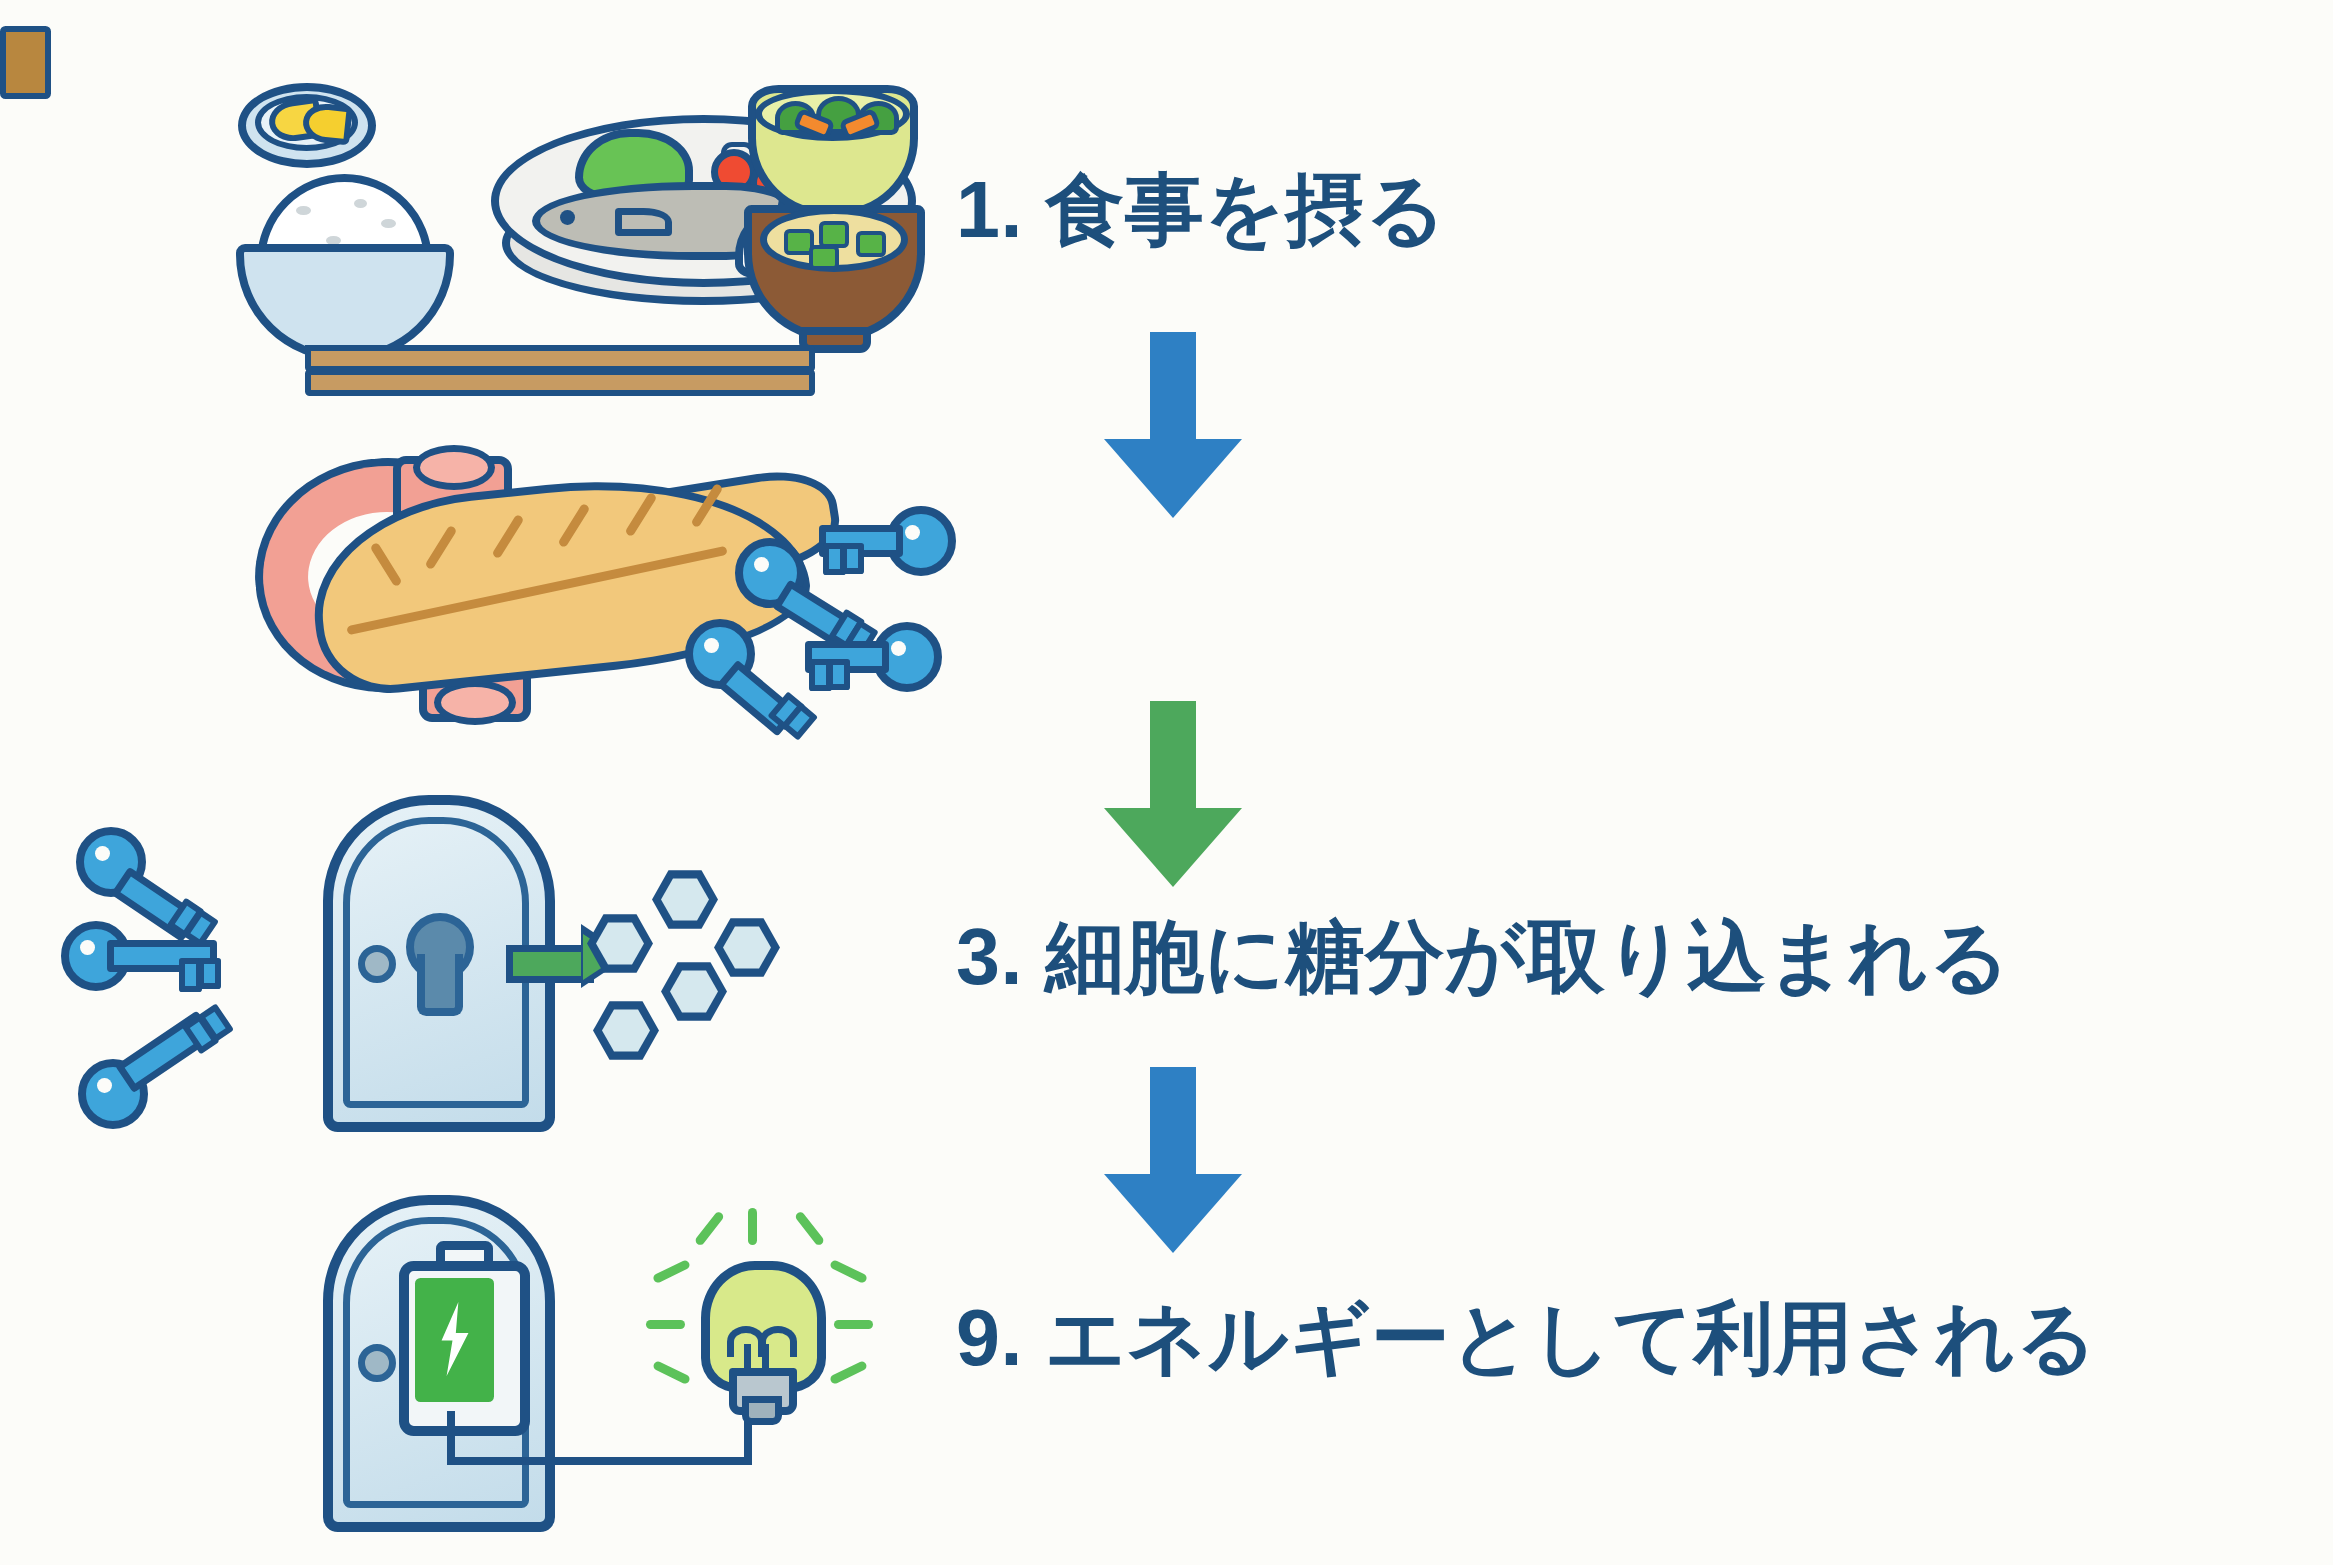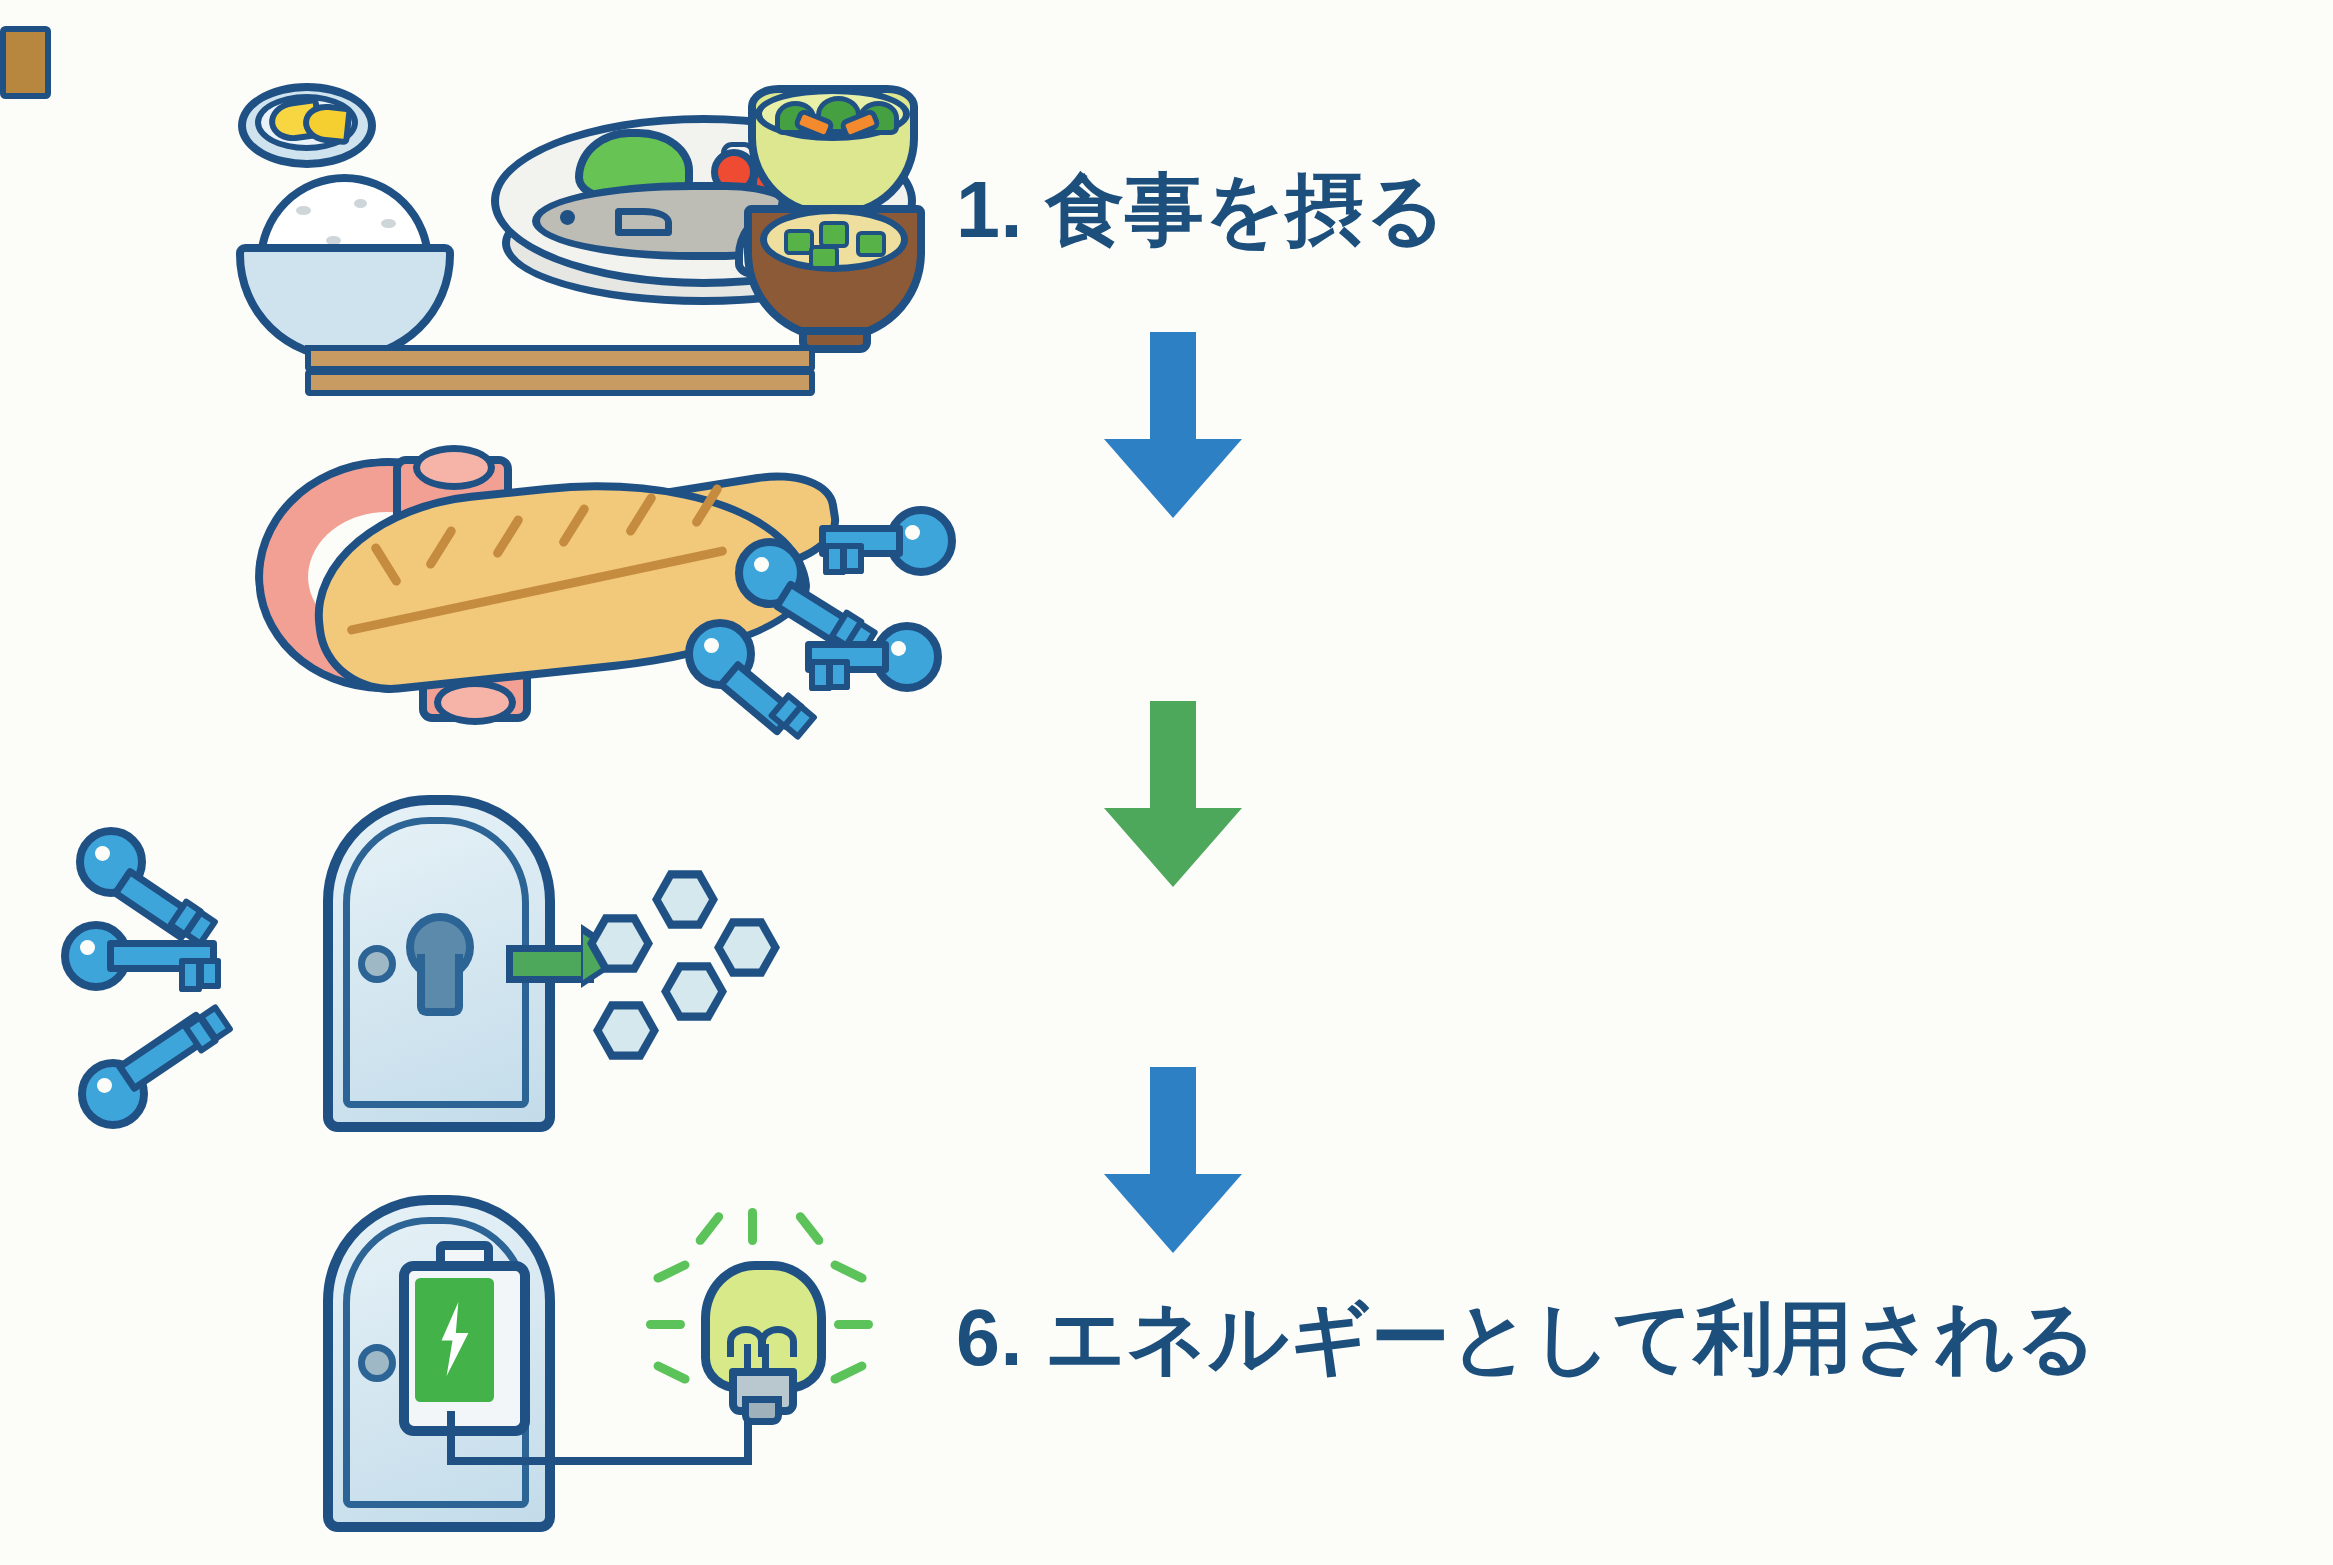--- a/index.html
+++ b/index.html
@@ -537,20 +537,23 @@
             <i></i>
           </div>
         <div class="hexwrap" style="left:593px;top:227px;">
             <i></i>
           </div>
         <div class="hexwrap" style="left:714px;top:144px;">
             <i></i>
           </div>
       </div>
     </div>
+    <div class="label-col">
+      <div class="step-label" style="color: rgb(29, 79, 124);">3. 細胞に糖分が取り込まれる</div>
+    </div>
   </div>
 
   <div class="flow-arrow" style="top:1067px;">
     <div class="arrow-shaft" id="a3s" style="background: rgb(46, 128, 196);"></div>
     <div class="arrow-head" id="a3h" style="border-top-color: rgb(46, 128, 196);"></div>
   </div>
 
   <div class="step-row" style="top:1154px;">
     <div class="illus-col">
       <div class="energyscene">
@@ -580,18 +583,18 @@
         <div class="ray g-abs" style="left:790px;top:70px;width:39px;transform:rotate(52deg);"></div>
         <div class="ray g-abs" style="left:652px;top:113px;width:39px;transform:rotate(-26deg);"></div>
         <div class="ray g-abs" style="left:829px;top:113px;width:39px;transform:rotate(26deg);"></div>
         <div class="ray g-abs" style="left:646px;top:166px;width:39px;"></div>
         <div class="ray g-abs" style="left:834px;top:166px;width:39px;"></div>
         <div class="ray g-abs" style="left:652px;top:214px;width:39px;transform:rotate(26deg);"></div>
         <div class="ray g-abs" style="left:829px;top:214px;width:39px;transform:rotate(-26deg);"></div>
       </div>
     </div>
     <div class="label-col">
-      <div class="step-label" style="color: rgb(29, 79, 124);">6. エネルギーとして利用される</div>
+      <div class="step-label" style="color: rgb(29, 79, 124);">9. エネルギーとして利用される</div>
     </div>
   </div>
 
 </div>
 
 
 </body></html>

